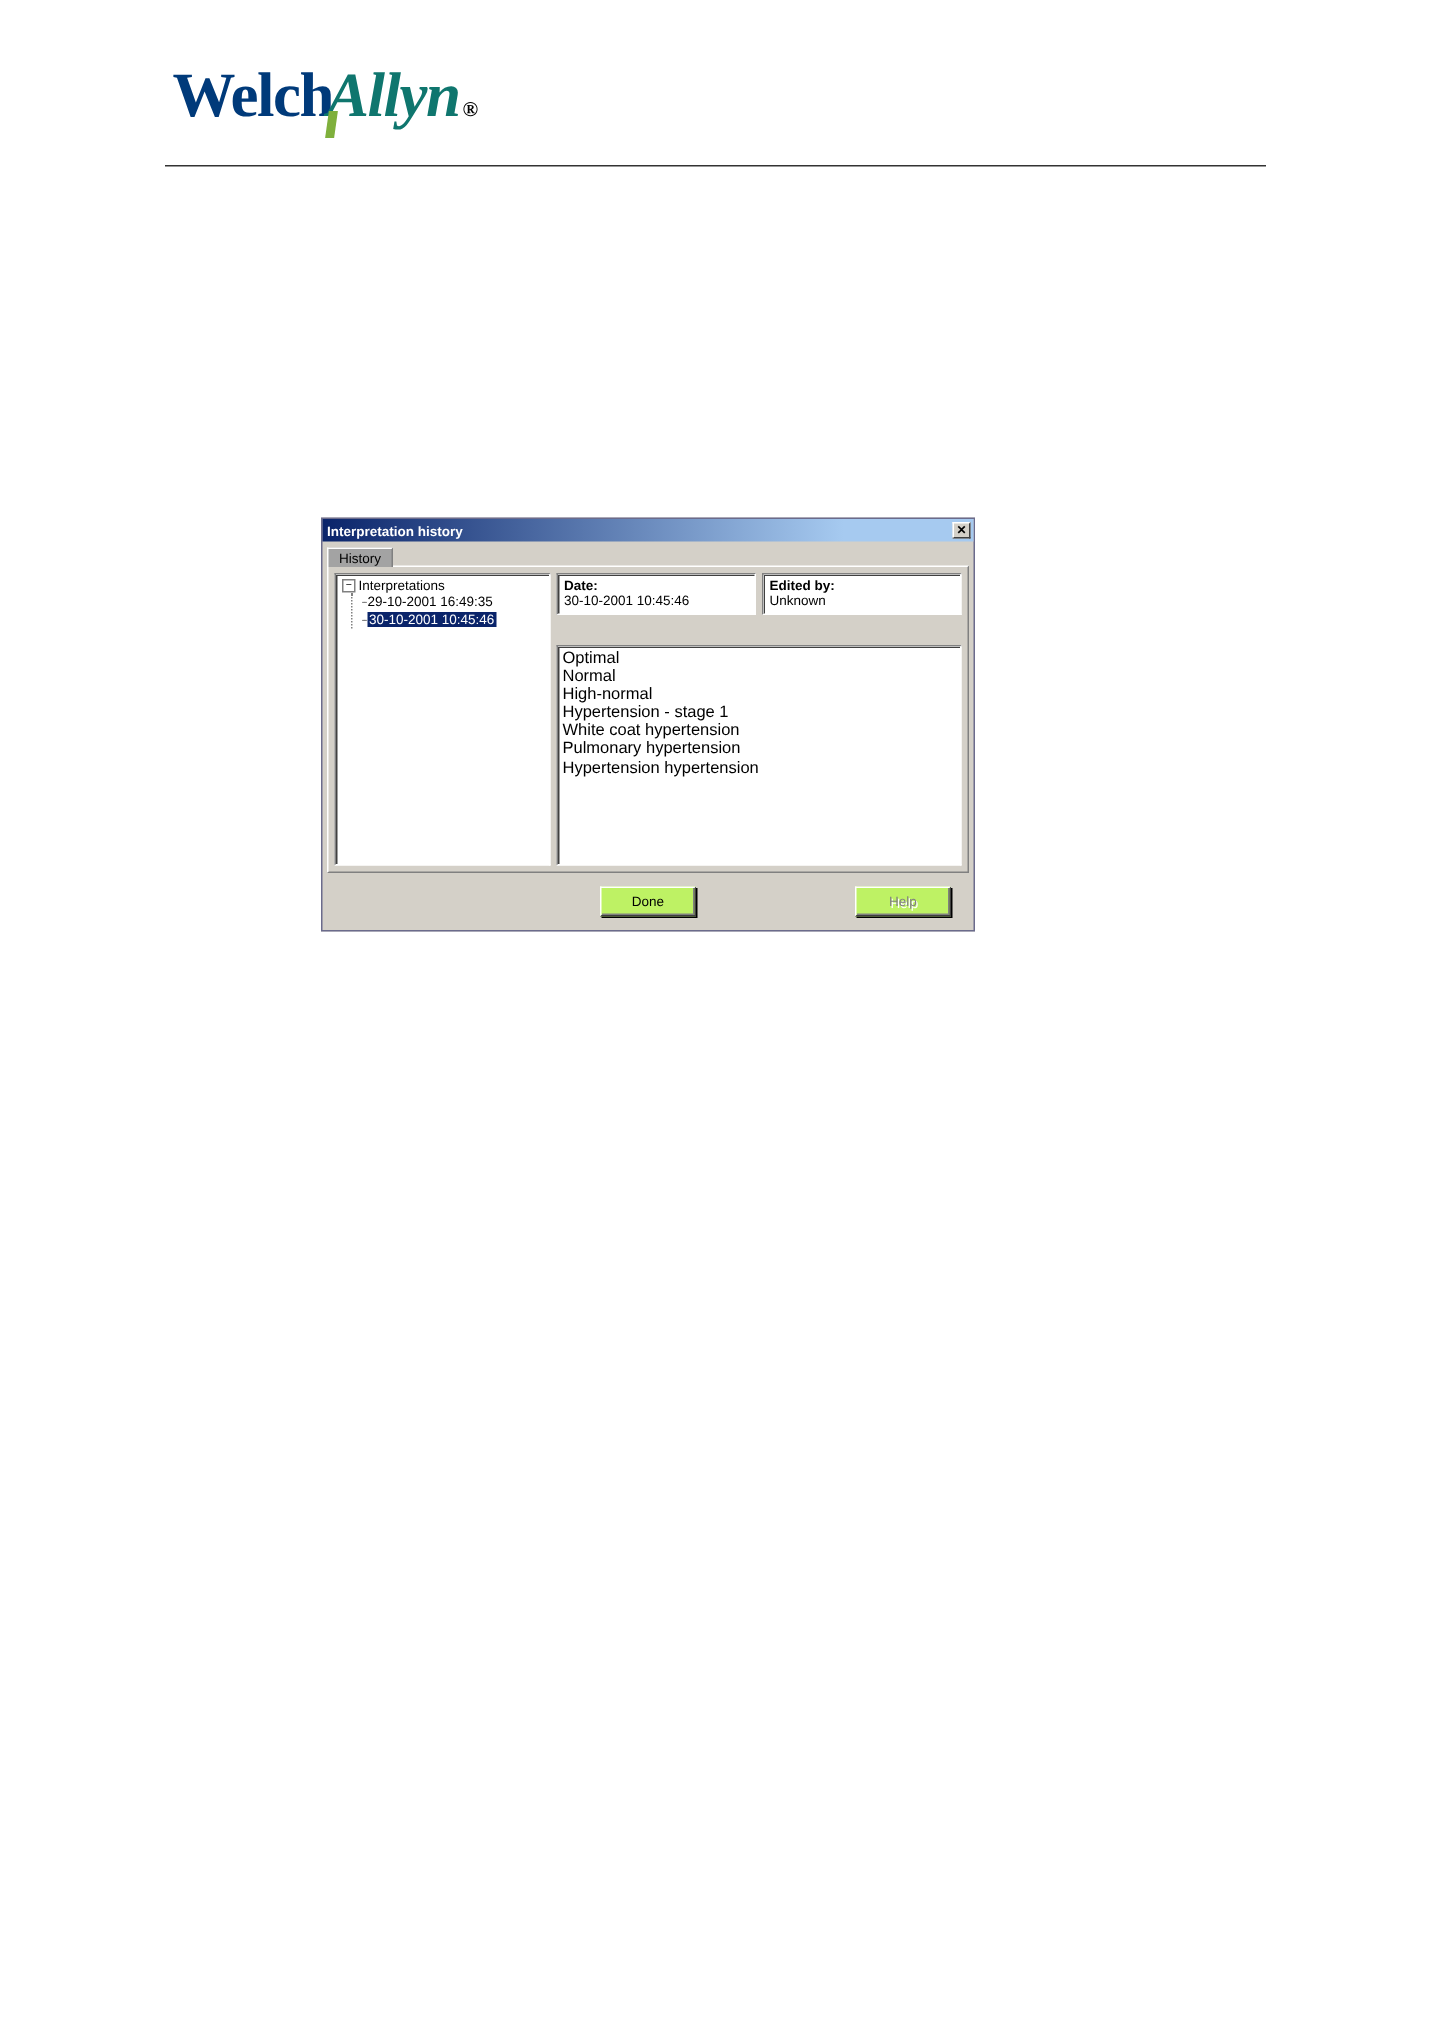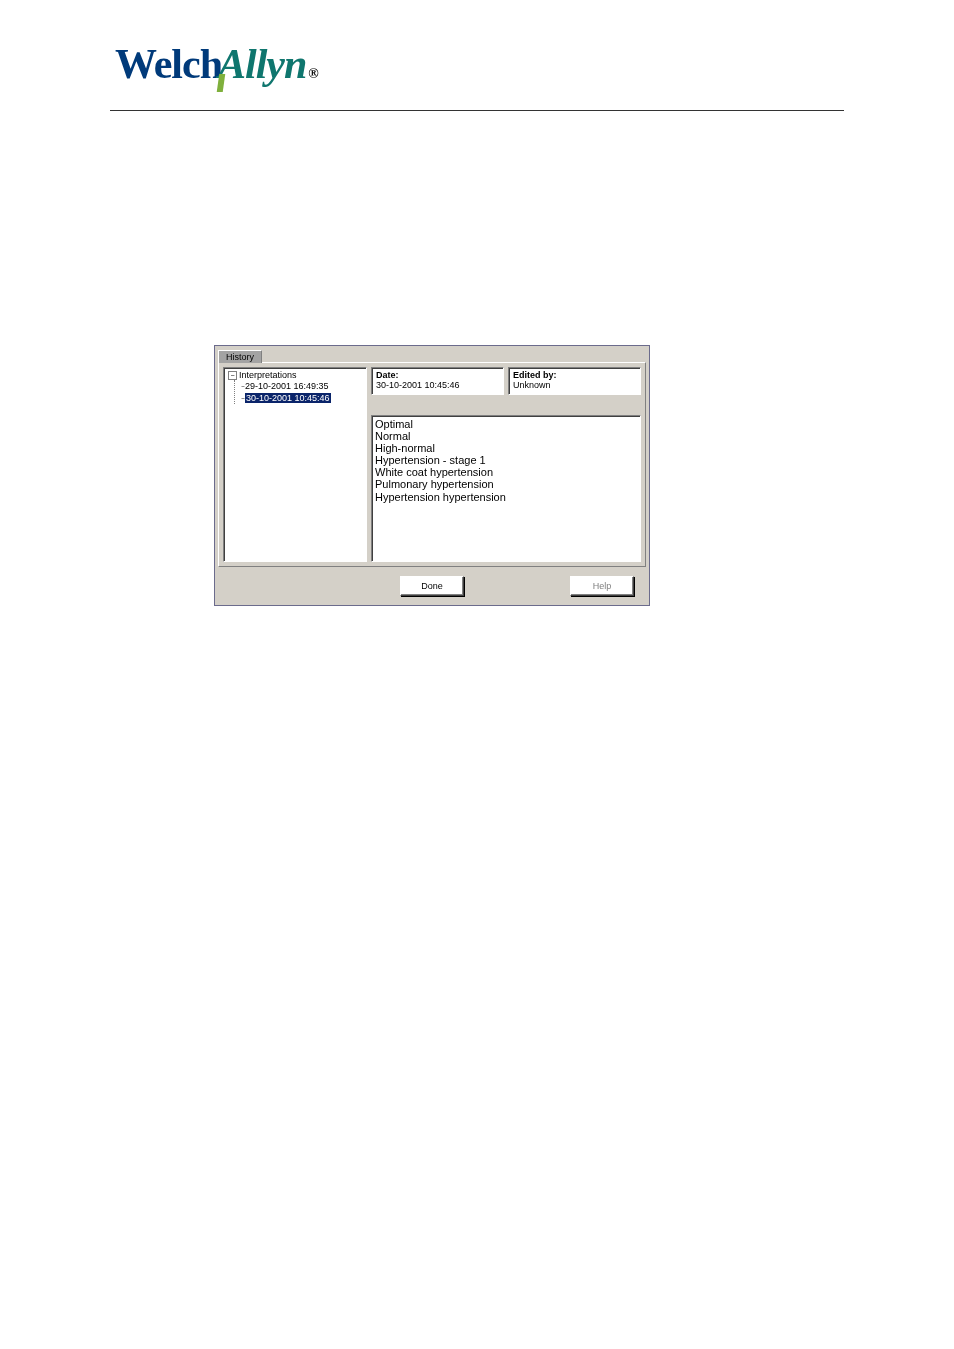--- a/index.html
+++ b/index.html
@@ -212,21 +212,21 @@
       display: flex;
       justify-content: center;
       align-items: center;
       padding: 6px 4px;
       position: relative;
       margin: 0 3px 3px 3px;
     }
     .btn {
       min-width: 64px;
       height: 20px;
-      background: #ffffff;
+      background: #bef264;
       border: 1px solid #404040;
       border-top-color: #fff;
       border-left-color: #fff;
       box-shadow: 1px 1px 0 #000, inset -1px -1px 0 #808080;
       font-size: 9px;
       display: flex;
       align-items: center;
       justify-content: center;
       cursor: pointer;
     }
@@ -250,20 +250,24 @@
       <span class="logo-accent"></span>
       <span>Allyn</span>
     </span>
     <span class="logo-reg">®</span>
   </div>
 </div>
 <hr class="divider">
 
 <div class="screenshot-wrap">
   <div class="window">
+    <div class="titlebar">
+      <span class="titlebar-text">Interpretation history</span>
+      <div class="close-btn">✕</div>
+    </div>
     <div class="tab-area">
       <div class="tab">History</div>
     </div>
     <div class="dialog-body">
       <div class="main-panels">
         <div class="tree-panel">
           <div class="tree-root">
             <div class="tree-node">
               <span class="expand-box">−</span>
               <span>Interpretations</span>

